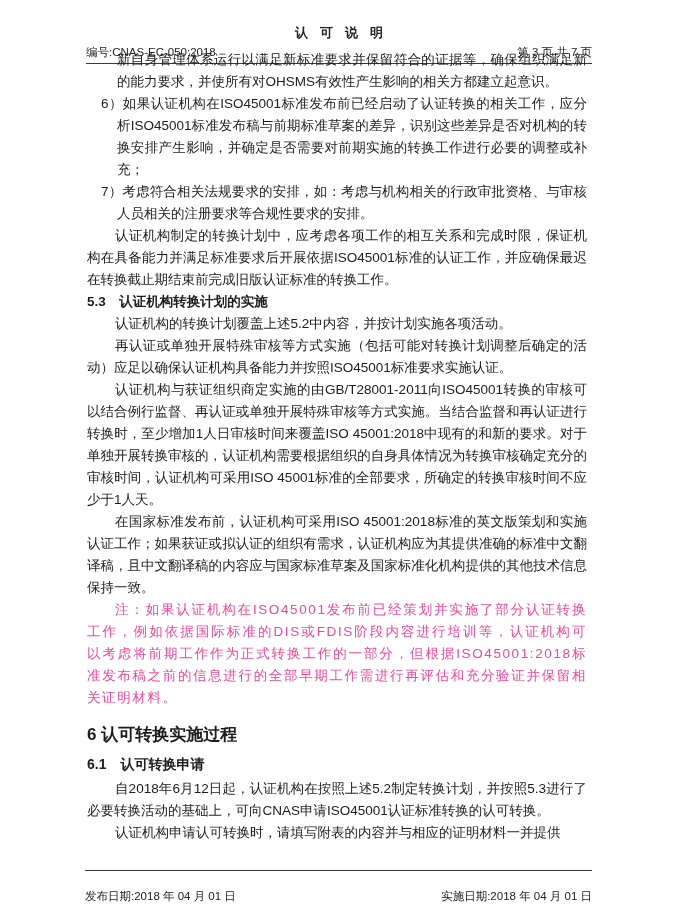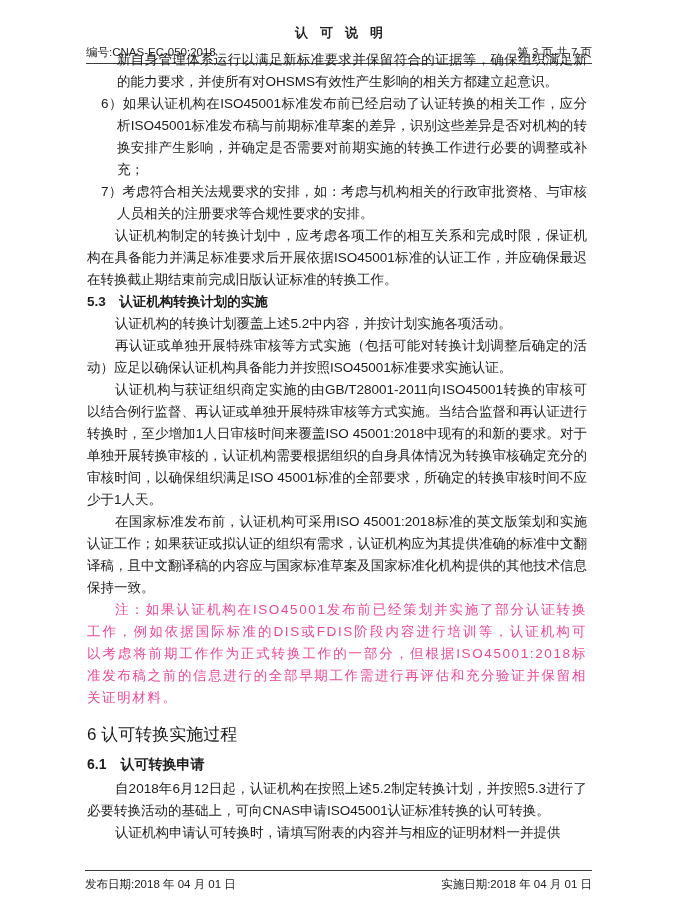--- a/index.html
+++ b/index.html
@@ -51,38 +51,38 @@
   .li { padding-left: 30px; text-indent: -16px; }  
   .li .marker { display: inline; }
   .para { text-indent: 28px; }
   .h-sub { font-weight: bold; }
   .note {
     text-indent: 28px;
     letter-spacing: 1.6px;
     color: #ec4899;
   }
   .h-chapter {
-    font-weight: normal;
+    font-weight: bold;
     font-size: 17px;
     line-height: 24px;
     margin-top: 14px !important;
     margin-bottom: 5px !important;
   }
   .h-section {
     font-weight: bold;
     font-size: 14px;
     line-height: 24px;
     margin-bottom: 2px !important;
   }
   
   .footer {
     position: absolute;
     left: 85px; width: 507px; top: 870px;
     border-top: 1.5px solid #3a3a3a;
-    padding-top: 6px;
+    padding-top: 18px;
     display: flex;
     justify-content: space-between;
     font-size: 11.5px;
     color: #222;
   }
 </style>
 </head>
 <body>
 
 <div class="page">
@@ -104,21 +104,21 @@
     <p class="li"><span class="marker">7）</span><span>考虑符合相关法规要求的安排，如：考虑与机构相关的行政审批资格、与审核人员相关的注册要求等合规性要求的安排。</span></p>
 
     <p class="para">认证机构制定的转换计划中，应考虑各项工作的相互关系和完成时限，保证机构在具备能力并满足标准要求后开展依据ISO45001标准的认证工作，并应确保最迟在转换截止期结束前完成旧版认证标准的转换工作。</p>
 
     <p class="h-sub">5.3　认证机构转换计划的实施</p>
 
     <p class="para">认证机构的转换计划覆盖上述5.2中内容，并按计划实施各项活动。</p>
 
     <p class="para">再认证或单独开展特殊审核等方式实施（包括可能对转换计划调整后确定的活动）应足以确保认证机构具备能力并按照ISO45001标准要求实施认证。</p>
 
-    <p class="para">认证机构与获证组织商定实施的由GB/T28001-2011向ISO45001转换的审核可以结合例行监督、再认证或单独开展特殊审核等方式实施。当结合监督和再认证进行转换时，至少增加1人日审核时间来覆盖ISO 45001:2018中现有的和新的要求。对于单独开展转换审核的，认证机构需要根据组织的自身具体情况为转换审核确定充分的审核时间，以确保组织满足ISO 45001标准的全部要求，所确定的转换审核时间不应少于1人天。</p>
+    <p class="para">认证机构与获证组织商定实施的由GB/T28001-2011向ISO45001转换的审核可以结合例行监督、再认证或单独开展特殊审核等方式实施。当结合监督和再认证进行转换时，至少增加1人日审核时间来覆盖ISO 45001:2018中现有的和新的要求。对于单独开展转换审核的，认证机构需要根据组织的自身具体情况为转换审核确定充分的审核时间，认证机构可采用ISO 45001标准的全部要求，所确定的转换审核时间不应少于1人天。</p>
 
     <p class="para">在国家标准发布前，认证机构可采用ISO 45001:2018标准的英文版策划和实施认证工作；如果获证或拟认证的组织有需求，认证机构应为其提供准确的标准中文翻译稿，且中文翻译稿的内容应与国家标准草案及国家标准化机构提供的其他技术信息保持一致。</p>
 
     <p class="note">注：如果认证机构在ISO45001发布前已经策划并实施了部分认证转换工作，例如依据国际标准的DIS或FDIS阶段内容进行培训等，认证机构可以考虑将前期工作作为正式转换工作的一部分，但根据ISO45001:2018标准发布稿之前的信息进行的全部早期工作需进行再评估和充分验证并保留相关证明材料。</p>
 
     <p class="h-chapter">6  认可转换实施过程</p>
 
     <p class="h-section">6.1　认可转换申请</p>
 
     <p class="para">自2018年6月12日起，认证机构在按照上述5.2制定转换计划，并按照5.3进行了必要转换活动的基础上，可向CNAS申请ISO45001认证标准转换的认可转换。</p>

